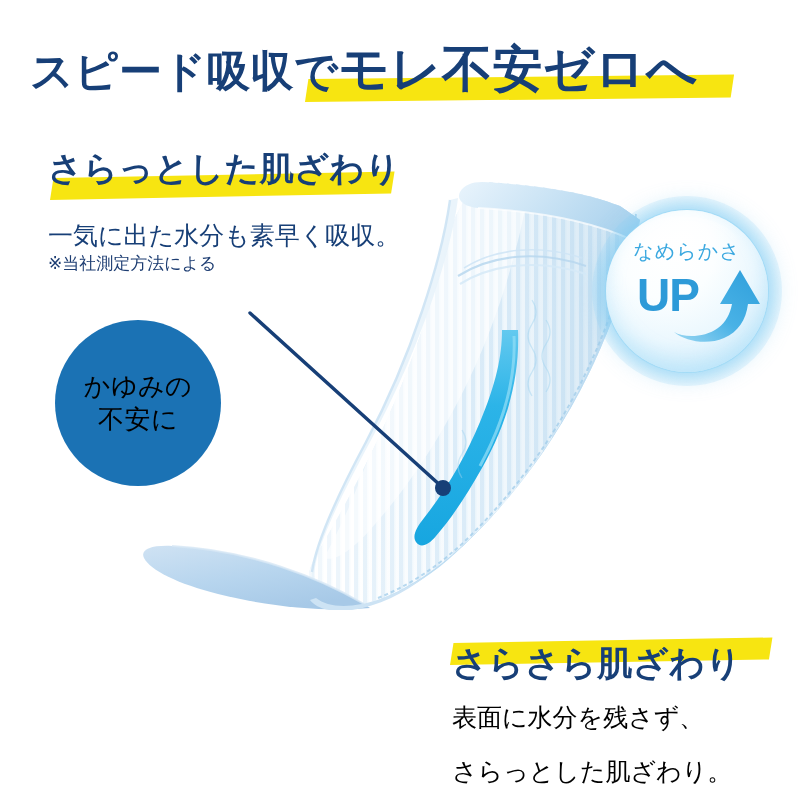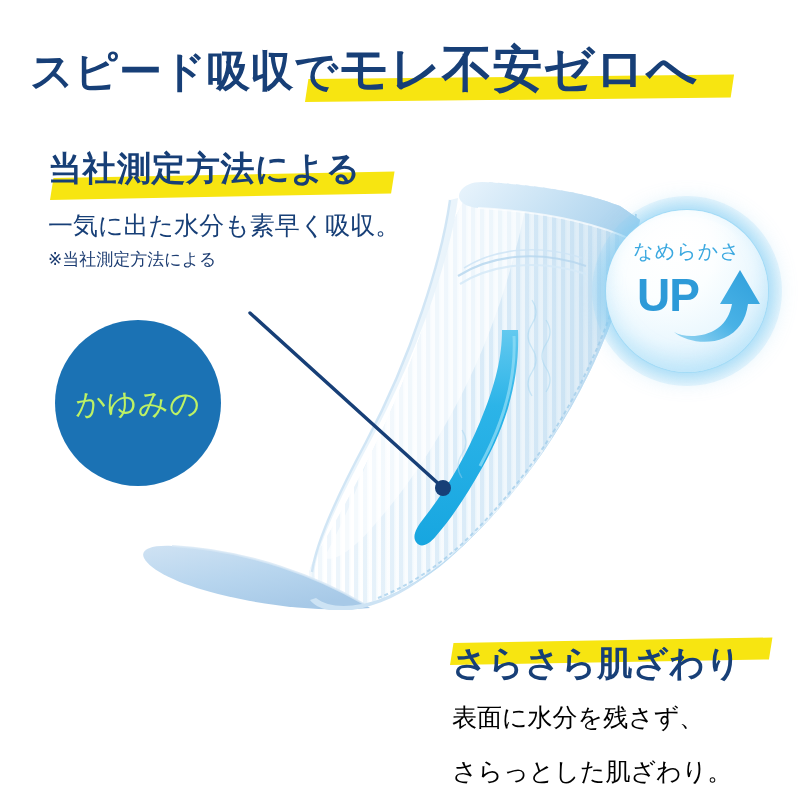--- a/index.html
+++ b/index.html
@@ -75,30 +75,29 @@
   #sec-speed { left: 48px; top: 146px; }
   #sec-speed .band {
     left: 2px; top: 32px;
     width: 340px; height: 22px;
     transform: skewX(-10deg) rotate(-1.1deg);
     transform-origin: left bottom;
   }
   #sec-speed .label { font-size: 34px; line-height: 44px; letter-spacing: 0.5px; }
   #sec-speed .body {
     position: relative; z-index: 2;
-    margin-top: 18px;
+    margin-top: 28px;
     font-size: 25px;
     line-height: 34px;
     color: #173f77;
     white-space: nowrap;
     font-weight: 400;
   }
   #sec-speed .note {
     position: relative; z-index: 2;
-    margin-top: 6px;
     font-size: 17px;
     line-height: 24px;
     color: #1d3d72;
     white-space: nowrap;
     font-weight: 400;
   }
 
   
   #sec-dry { left: 452px; top: 610px; }
   #sec-dry .band {
@@ -126,22 +125,22 @@
     height: 166px;
     border-radius: 50%;
     background: #1b72b4;
     display: flex;
     flex-direction: column;
     align-items: center;
     justify-content: center;
     z-index: 6;
   }
   #badge-itch .line {
-    color: #bef264;
-    font-size: 30px;
+    color: #000000;
+    font-size: 26px;
     line-height: 33px;
     font-weight: 500;
     letter-spacing: 0.5px;
     white-space: nowrap;
   }
 
   
   #badge-up {
     left: 592px;
     top: 196px;
@@ -339,27 +338,28 @@
              C284,414 258,426 232,430 C210,433 196,428 190,420 Z" fill="#cde3f4"></path>
   </svg>
 
   <svg id="leader" class="abs" viewBox="0 0 800 800" aria-hidden="true">
     <line x1="250" y1="313" x2="441" y2="486" stroke="#173f77" stroke-width="3.4" stroke-linecap="round"></line>
     <circle cx="443" cy="488" r="8" fill="#173f77"></circle>
   </svg>
 
   <div id="sec-speed" class="sec-head">
     <div class="band"></div>
-    <div class="label">当社測定方法による</div>
+    <div class="label">さらっとした肌ざわり</div>
     <div class="body">一気に出た水分も素早く吸収。</div>
     <div class="note">※当社測定方法による</div>
   </div>
 
   <div id="badge-itch" class="abs">
     <div class="line">かゆみの</div>
+    <div class="line">不安に</div>
   </div>
 
   <div id="badge-up" class="abs">
     <div class="glow"></div>
     <div class="disc"></div>
     <div class="sheen"></div>
     <div class="up-kana">なめらかさ</div>
     <div class="up-word">UP</div>
     <svg class="arrow" viewBox="0 0 96 86" aria-hidden="true">
       <defs>

